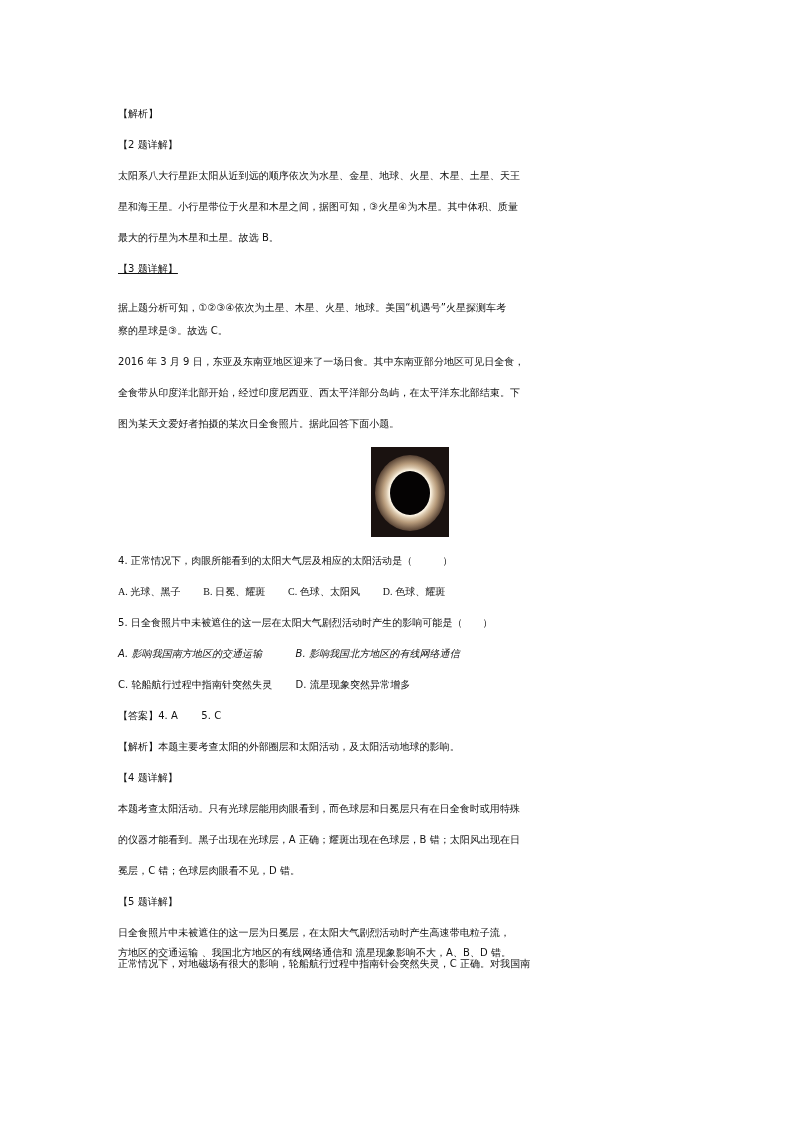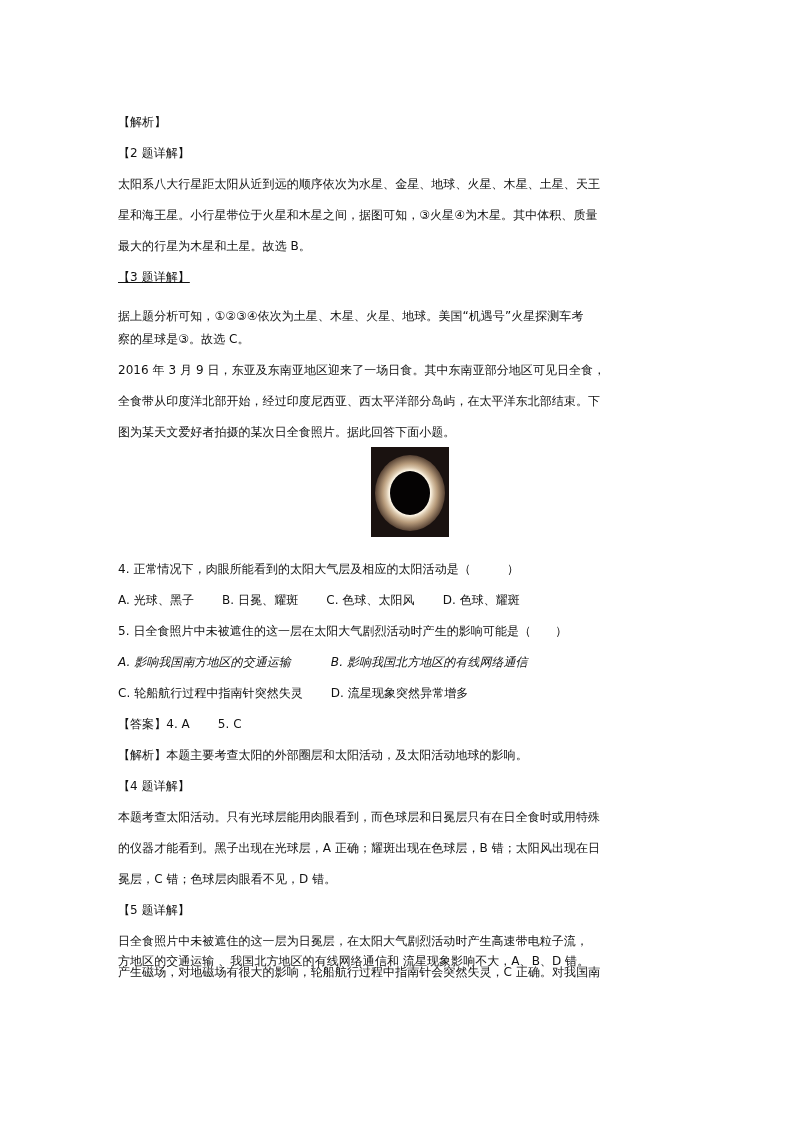--- a/index.html
+++ b/index.html
@@ -1,19 +1,19 @@
 <!DOCTYPE html>
 <html><head>
 <meta charset="utf-8">
 <style>
   html, body { margin: 0; padding: 0; background: #ffffff; }
   body { width: 794px; height: 1123px; position: relative; overflow: hidden;
          font-family: "DejaVu Sans", "Liberation Sans", sans-serif; color: #111; }
-  .line { position: absolute; left: 118px; font-size: 12px; line-height: 20px;
-          white-space: nowrap; letter-spacing: 0.05px; margin-top: 8px; }
+  .line { position: absolute; left: 118px; font-size: 10px; line-height: 20px;
+          white-space: nowrap; letter-spacing: 0.05px; }
   .heading { font-weight: normal; }
   .img-wrap { position: absolute; left: 371px; top: 447px; width: 78px; height: 90px;
               background: #1a1210; overflow: hidden; }
   .corona { position: absolute; left: 4px; top: 8px; width: 70px; height: 76px; border-radius: 50%;
             background: radial-gradient(ellipse at center, #fff8ec 0%, #f3e6cf 42%, #b89c7c 55%, #5a4536 70%, #1a1210 88%); }
   .moon { position: absolute; left: 19px; top: 24px; width: 40px; height: 44px; border-radius: 50%;
           background: #050303; box-shadow: 0 0 3px 1px #fffaf0; }
 </style>
 </head>
 <body>
@@ -24,32 +24,32 @@
     <div class="line" style="top: 166px;">太阳系八大行星距太阳从近到远的顺序依次为水星、金星、地球、火星、木星、土星、天王</div>
     <div class="line" style="top: 197px; text-align: center;">星和海王星。小行星带位于火星和木星之间，据图可知，③火星④为木星。其中体积、质量</div>
     <div class="line" style="top: 228px;">最大的行星为木星和土星。故选 B。</div>
     <div class="line heading" style="top: 259px; text-decoration: underline;">【3 题详解】</div>
     <div class="line" style="top: 298px;">据上题分析可知，①②③④依次为土星、木星、火星、地球。美国“机遇号”火星探测车考</div>
     <div class="line" style="top: 321px;">察的星球是③。故选 C。</div>
     <div class="line" style="top: 352px;">2016 年 3 月 9 日，东亚及东南亚地区迎来了一场日食。其中东南亚部分地区可见日全食，</div>
     <div class="line" style="top: 383px; font-family: Liberation Serif, serif;">全食带从印度洋北部开始，经过印度尼西亚、西太平洋部分岛屿，在太平洋东北部结束。下</div>
     <div class="line" style="top: 414px;">图为某天文爱好者拍摄的某次日全食照片。据此回答下面小题。</div>
     <div class="line" style="top: 551px;">4. 正常情况下，肉眼所能看到的太阳大气层及相应的太阳活动是（　　　）</div>
-    <div class="line" style="top: 582px;">A. 光球、黑子　　 B. 日冕、耀斑　　 C. 色球、太阳风　　 D. 色球、耀斑</div>
+    <div class="line" style="top: 582px; font-family: Liberation Serif, serif;">A. 光球、黑子　　 B. 日冕、耀斑　　 C. 色球、太阳风　　 D. 色球、耀斑</div>
     <div class="line" style="top: 613px; text-align: center;">5. 日全食照片中未被遮住的这一层在太阳大气剧烈活动时产生的影响可能是（　　）</div>
     <div class="line" style="top: 644px; font-style: italic;">A. 影响我国南方地区的交通运输　　　 B. 影响我国北方地区的有线网络通信</div>
     <div class="line" style="top: 675px;">C. 轮船航行过程中指南针突然失灵　　 D. 流星现象突然异常增多</div>
     <div class="line" style="top: 706px;">【答案】4. A　　 5. C</div>
     <div class="line" style="top: 737px;">【解析】本题主要考查太阳的外部圈层和太阳活动，及太阳活动地球的影响。</div>
     <div class="line heading" style="top: 768px;">【4 题详解】</div>
     <div class="line" style="top: 799px;">本题考查太阳活动。只有光球层能用肉眼看到，而色球层和日冕层只有在日全食时或用特殊</div>
     <div class="line" style="top: 830px;">的仪器才能看到。黑子出现在光球层，A 正确；耀斑出现在色球层，B 错；太阳风出现在日</div>
     <div class="line" style="top: 861px;">冕层，C 错；色球层肉眼看不见，D 错。</div>
     <div class="line heading" style="top: 892px;">【5 题详解】</div>
     <div class="line" style="top: 923px;"> 日全食照片中未被遮住的这一层为日冕层，在太阳大气剧烈活动时产生高速带电粒子流，</div>
-    <div class="line" style="top: 954px;">产生磁场，对地磁场有很大的影响，轮船航行过程中指南针会突然失灵，C 正确。对我国南</div>
+    <div class="line" style="top: 954px;">正常情况下，对地磁场有很大的影响，轮船航行过程中指南针会突然失灵，C 正确。对我国南</div>
     <div class="line" style="top: 943px;">方地区的交通运输 、我国北方地区的有线网络通信和 流星现象影响不大，A、B、D 错。</div>
   </div>
 
 <div class="img-wrap">
   <div class="corona"></div>
   <div class="moon"></div>
 </div>
 
 </body></html>

